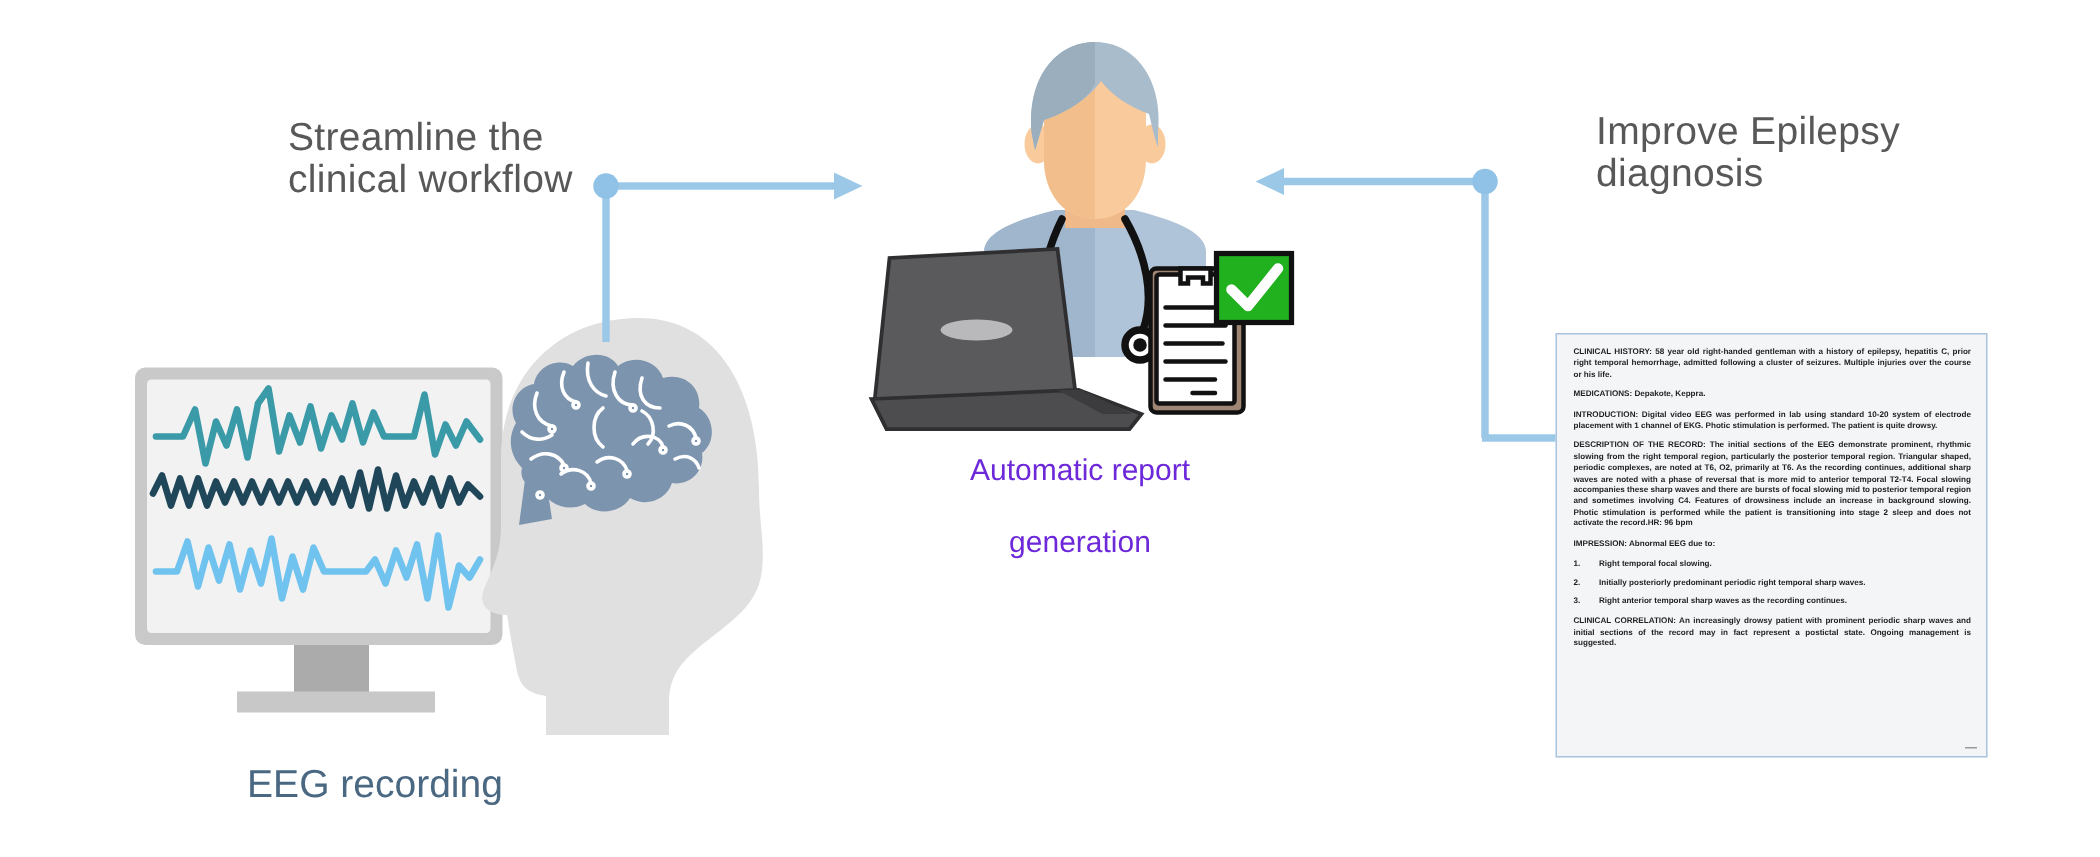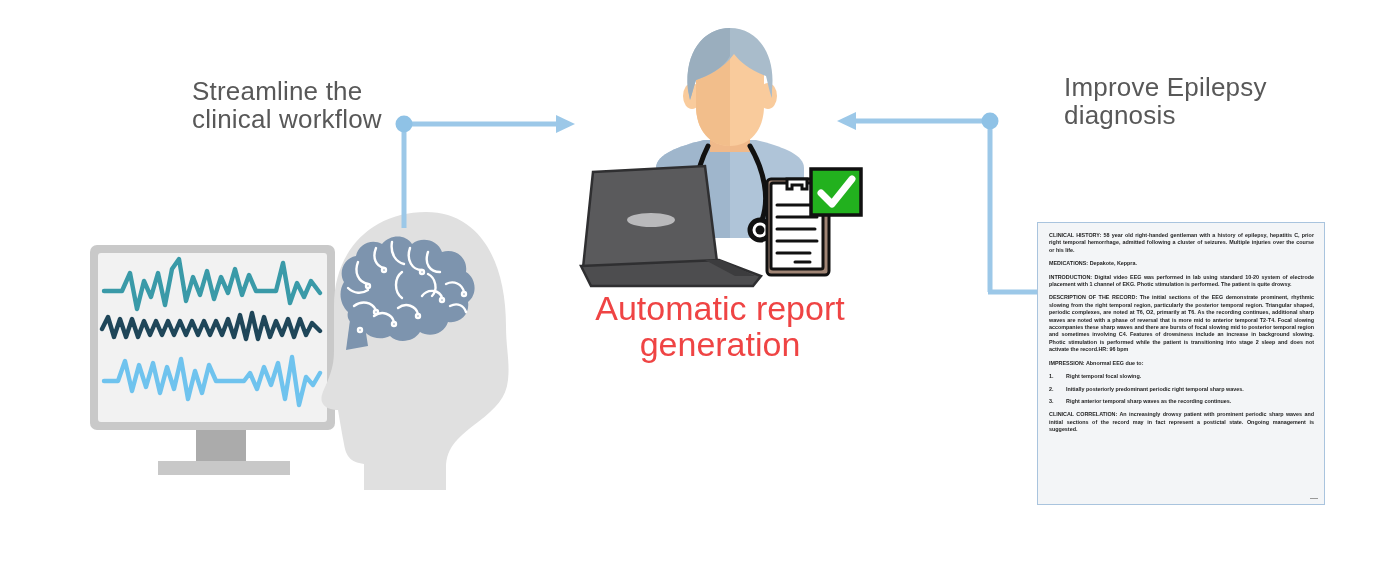--- a/index.html
+++ b/index.html
@@ -36,21 +36,21 @@
     font-size: 26px;
     line-height: 34px;
     font-weight: 400;
     text-align: center;
     white-space: pre-line;
   }
   #caption-eeg { left: 100px; top: 505px; width: 300px; }
   #caption-report { left: 1060px; top: 518px; width: 240px; }
   #caption-auto {
     left: 560px; top: 290px; width: 320px;
-    color: #ef4444; font-size: 34px; line-height: 36px; text-align: center;
+    color: #6d28d9; font-size: 20px; line-height: 48px; text-align: center;
   }
 
   
   #monitor-frame {
     left: 90px; top: 245px; width: 245px; height: 185px;
     background: #C9C9C9;
     border-radius: 7px;
   }
   #monitor-screen {
     left: 8px; top: 8px; right: 8px; bottom: 8px;
@@ -250,20 +250,21 @@
     </svg>
   </div>
 
   <div class="abs callout-label" id="label-streamline">Streamline the
 clinical workflow</div>
   <div class="abs callout-label" id="label-improve">Improve Epilepsy
 diagnosis</div>
 
   <div class="abs caption" id="caption-auto">Automatic report
 generation</div>
+  <div class="abs caption" id="caption-eeg">EEG recording</div>
 
   <div class="abs" id="report-panel">
     <div id="report-inner">
       <p class="rpt-p">CLINICAL HISTORY: 58 year old right-handed gentleman with a history of epilepsy, hepatitis C, prior right temporal hemorrhage, admitted following a cluster of seizures. Multiple injuries over the course or his life.</p>
       <p class="rpt-p">MEDICATIONS: Depakote, Keppra.</p>
       <p class="rpt-p">INTRODUCTION: Digital video EEG was performed in lab using standard 10-20 system of electrode placement with 1 channel of EKG. Photic stimulation is performed. The patient is quite drowsy.</p>
       <p class="rpt-p">DESCRIPTION OF THE RECORD: The initial sections of the EEG demonstrate prominent, rhythmic slowing from the right temporal region, particularly the posterior temporal region. Triangular shaped, periodic complexes, are noted at T6, O2, primarily at T6. As the recording continues, additional sharp waves are noted with a phase of reversal that is more mid to anterior temporal T2-T4. Focal slowing accompanies these sharp waves and there are bursts of focal slowing mid to posterior temporal region and sometimes involving C4. Features of drowsiness include an increase in background slowing. Photic stimulation is performed while the patient is transitioning into stage 2 sleep and does not activate the record.HR: 96 bpm</p>
       <p class="rpt-p">IMPRESSION: Abnormal EEG due to:</p>
       <div class="rpt-list">
         <div class="rpt-li">

